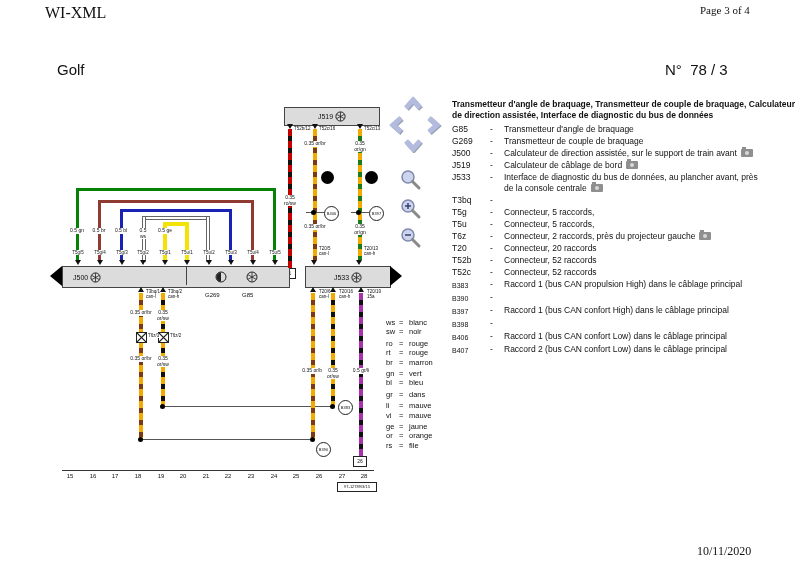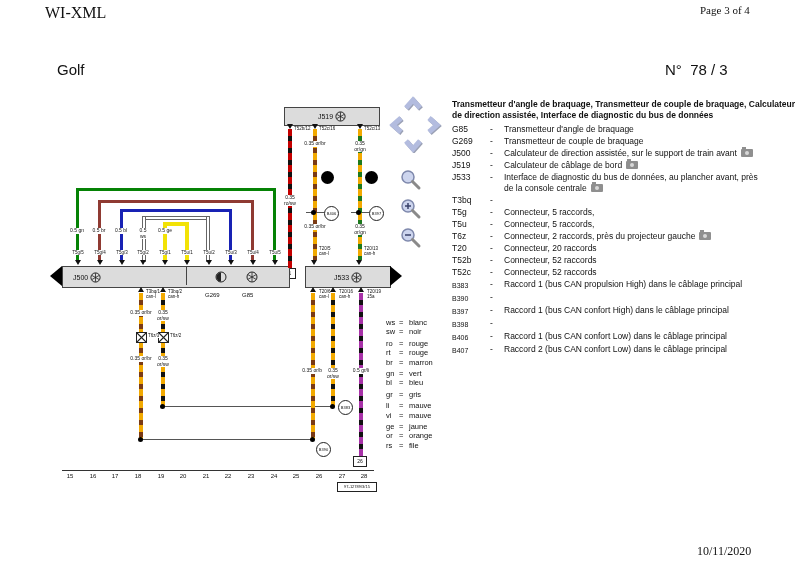--- a/index.html
+++ b/index.html
@@ -456,21 +456,21 @@
         <span>vert</span>
       </div>
     <div class="ck">
         <span class="k">bl</span>
         <span class="e">=</span>
         <span>bleu</span>
       </div>
     <div class="ck gap">
         <span class="k">gr</span>
         <span class="e">=</span>
-        <span>gris</span>
+        <span>dans</span>
       </div>
     <div class="ck gap">
         <span class="k">li</span>
         <span class="e">=</span>
         <span>mauve</span>
       </div>
     <div class="ck">
         <span class="k">vi</span>
         <span class="e">=</span>
         <span>mauve</span>

